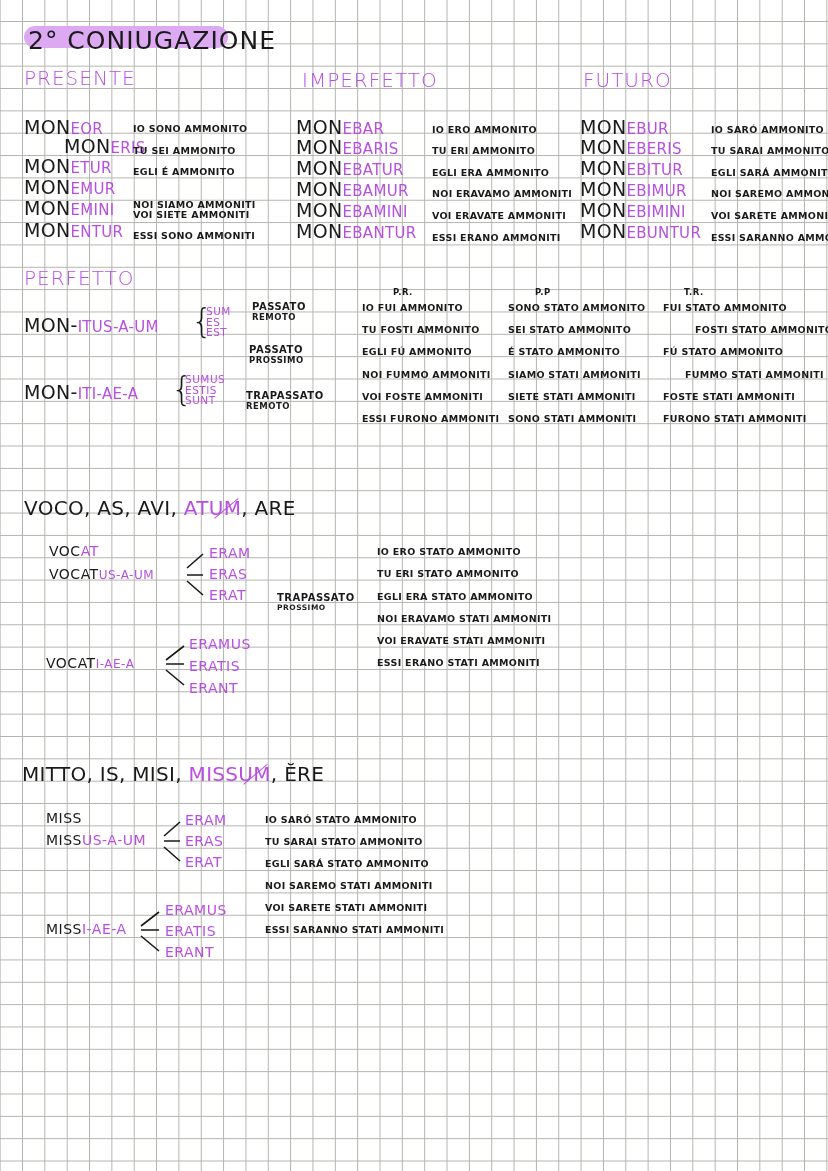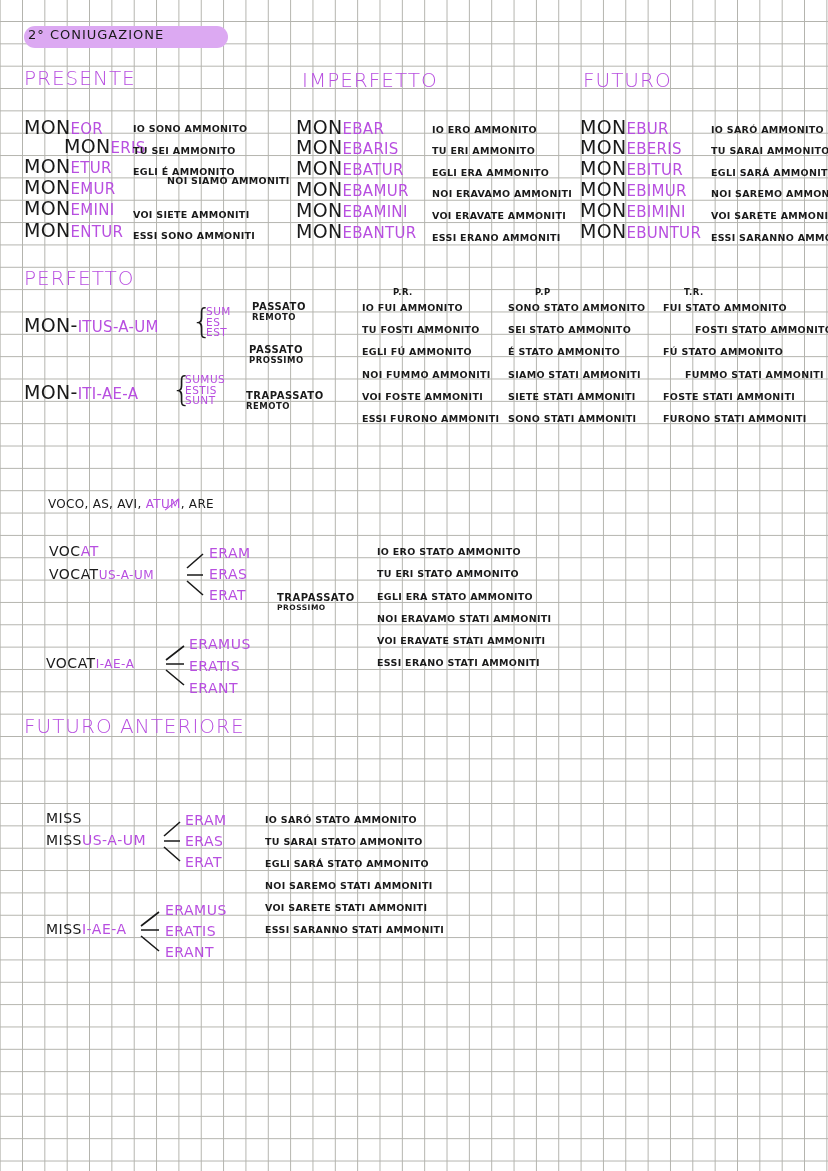--- a/index.html
+++ b/index.html
@@ -18,37 +18,37 @@
   .abs { position: absolute; white-space: nowrap; line-height: 1; }
   .hand { font-family: "DejaVu Sans", sans-serif; text-transform: uppercase; letter-spacing: 0.5px; }
   .vio { color: #b84fe0; }
   .blk { color: #1a1a1a; }
 
   
   .title-pill {
     position: absolute; left: 24px; top: 26px; height: 22px; width: 204px;
     background: #dca9f2; border-radius: 11px;
   }
-  .title { left: 28px; top: 28px; font-size: 13px; letter-spacing: 1px; }
+  .title { left: 28px; top: 28px; font-size: 25px; letter-spacing: 1px; }
 
   
   .sec { font-size: 20px; letter-spacing: 1px; font-weight: 300; }
 
   
   .verb { font-size: 19px; letter-spacing: 0.3px; }
   .verb .stem { color: #1a1a1a; }
   .verb .end { color: #b84fe0; font-size: 15px; }
   .tr { font-size: 9.5px; font-weight: bold; letter-spacing: 0.3px; color: #1a1a1a; }
   .small-lbl { font-size: 10px; line-height: 1.05; font-weight: bold; letter-spacing: 0.5px; }
   .tiny-lbl { font-size: 8.5px; font-weight: bold; letter-spacing: 0.5px; }
   .brace { font-size: 34px; font-weight: 200; color: #1a1a1a; line-height: 1; }
   .aux { font-size: 10.5px; line-height: 1.0; color: #b84fe0; letter-spacing: 0.5px; }
   .lines { position: absolute; }
   .lines svg { overflow: visible; }
-  .pp-head { font-size: 12px; letter-spacing: 0.3px; padding-left: 24px; }
+  .pp-head { font-size: 20px; letter-spacing: 0.3px; }
   .endlist { font-size: 14px; color: #b84fe0; letter-spacing: 0.5px; }
   .strike { position: relative; display: inline-block; }
   .strike::after {
     content: ""; position: absolute; left: 2px; right: 0; top: 50%;
     border-top: 1.5px solid #b84fe0; transform: rotate(-40deg);
   }
 </style>
 </head>
 <body>
 
@@ -59,21 +59,21 @@
 
   <div class="abs hand sec vio" style="left:24px; top:68px;">Presente</div>
   <div>
     <div class="abs hand verb" style="left:24px; top:118px;"><span class="stem">Mon</span><span class="end">eor</span></div>
     <div class="abs hand tr" style="left:133px; top:124px;">io sono ammonito</div>
     <div class="abs hand verb" style="left:24px; top:137px;padding-left:40px;"><span class="stem">Mon</span><span class="end">eris</span></div>
     <div class="abs hand tr" style="left:133px; top:146px;">tu sei ammonito</div>
     <div class="abs hand verb" style="left:24px; top:157px;"><span class="stem">Mon</span><span class="end">etur</span></div>
     <div class="abs hand tr" style="left:133px; top:167px;">egli é ammonito</div>
     <div class="abs hand verb" style="left:24px; top:178px;"><span class="stem">Mon</span><span class="end">emur</span></div>
-    <div class="abs hand tr" style="left:133px; top:176px;margin-left:34px;">noi siamo ammoniti</div>
+    <div class="abs hand tr" style="left:133px; top:200px;">noi siamo ammoniti</div>
     <div class="abs hand verb" style="left:24px; top:199px;"><span class="stem">Mon</span><span class="end">emini</span></div>
     <div class="abs hand tr" style="left:133px; top:210px;">voi siete ammoniti</div>
     <div class="abs hand verb" style="left:24px; top:221px;"><span class="stem">Mon</span><span class="end">entur</span></div>
     <div class="abs hand tr" style="left:133px; top:231px;">essi sono ammoniti</div>
   </div>
 
   <div class="abs hand sec vio" style="left:302px; top:70px;">Imperfetto</div>
   <div>
     <div class="abs hand verb" style="left:296px; top:118px;"><span class="stem">Mon</span><span class="end">ebar</span></div>
     <div class="abs hand tr" style="left:432px; top:125px;">io ero ammonito</div>
@@ -197,21 +197,21 @@
 
   <div>
     <div class="abs hand tr" style="left:377px; top:547px;">io ero stato ammonito</div>
     <div class="abs hand tr" style="left:377px; top:569px;">tu eri stato ammonito</div>
     <div class="abs hand tr" style="left:377px; top:592px;">egli era stato ammonito</div>
     <div class="abs hand tr" style="left:377px; top:614px;">noi eravamo stati ammoniti</div>
     <div class="abs hand tr" style="left:377px; top:636px;">voi eravate stati ammoniti</div>
     <div class="abs hand tr" style="left:377px; top:658px;text-align:right;">essi erano stati ammoniti</div>
   </div>
 
-  <div class="abs hand sec vio" style="left:24px; top:716px;">Futuro anteriore</div>
+  <div class="abs hand pp-head blk" style="left:22px; top:764px;"><span>mitto, is, misi, </span><span class="vio">miss</span><span class="vio strike">um</span><span>, ĕre</span></div>
 
   <div class="abs hand blk" style="left:46px; top:811px; font-size:14px;">miss</div>
   <div class="abs hand blk" style="left:46px; top:833px; font-size:14px;"><span>miss</span><span class="vio">us-a-um</span></div>
   <div class="lines" style="left:162px; top:814px;">
     <svg width="22" height="52">
         <path d="M2 22 L18 8 M2 27 L18 27 M2 33 L18 47" stroke="#1a1a1a" stroke-width="1.6" fill="none"></path>
       </svg>
   </div>
   <div class="abs hand endlist" style="left:185px; top:810px; line-height:21px;">
     <div>eram</div>

